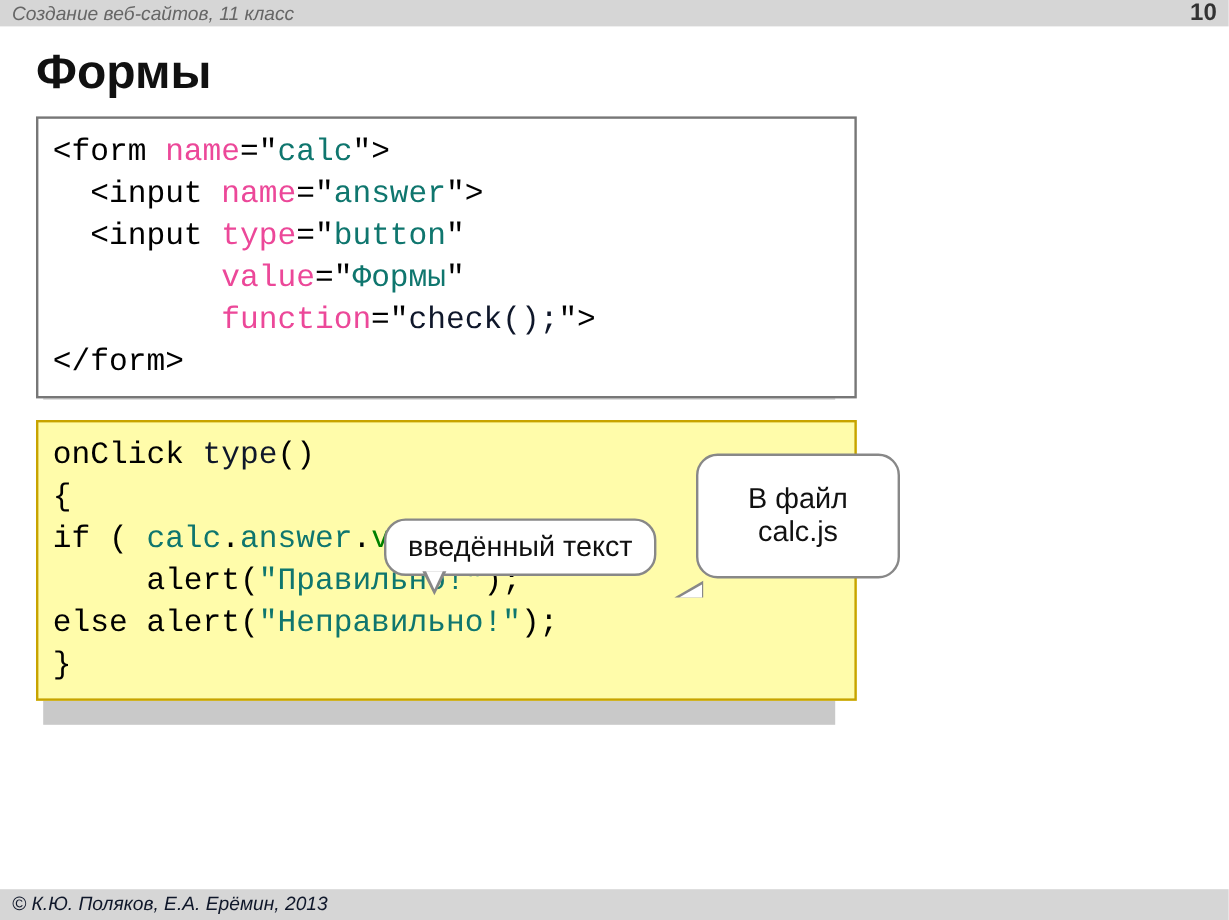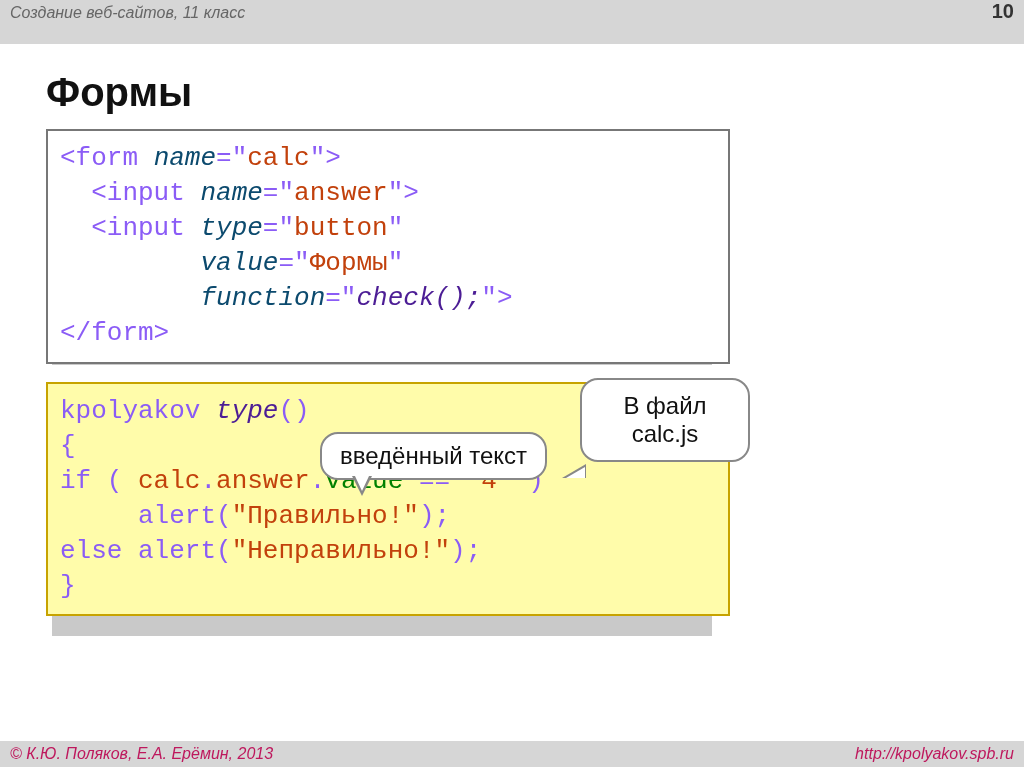--- a/index.html
+++ b/index.html
@@ -6,39 +6,38 @@
   body {
     width: 1024px;
     height: 767px;
     font-family: Arial, Helvetica, sans-serif;
     background: #fff;
     position: relative;
     overflow: hidden;
   }
   .header-bar {
     background: #d6d6d6;
-    height: 44px;
+    height: 22px;
     line-height: 26px;
     padding: 0 10px;
     font-size: 16px;
     color: #666;
     font-style: italic;
     display: flex;
     justify-content: space-between;
   }
   .page-num {
     font-style: normal;
     font-weight: bold;
     color: #333;
     font-size: 20px;
     margin-top: -2px;
   }
   .content {
-    padding: 20px 30px 0 30px;
-    margin-left: 16px;
+    padding: 10px 30px 0 30px;
   }
   h1.title {
     margin: 6px 0 14px 0;
     font-size: 40px;
     font-weight: bold;
     color: #111;
   }
   .code-box-wrap {
     position: relative;
     margin-bottom: 18px;
@@ -54,24 +53,24 @@
     position: relative;
     width: 656px;
     border: 2px solid #777;
     background: #fff;
     padding: 10px 12px 10px 12px;
     font-family: "Courier New", monospace;
     font-size: 26px;
     line-height: 1.35;
     white-space: pre;
   }
-  .color-default { color: #8b5cf6; }
-  .color-blue   { color: #0c4a6e; font-style: italic; }
-  .color-purple { color: #c2410c; }
-  .color-red    { color: #4c1d95; font-style: italic; }
+  .color-default { color: #000000; }
+  .color-blue   { color: #ec4899; }
+  .color-purple { color: #0f766e; }
+  .color-red    { color: #0f172a; }
   .color-green  { color: #008000; }
 
   .subhead {
     font-size: 26px;
     color: #111;
     margin: 4px 0 8px 4px;
   }
 
   .yellow-wrap {
     position: relative;
@@ -95,21 +94,21 @@
     line-height: 1.35;
     white-space: pre;
   }
 
   
   .callout {
     position: absolute;
     background: #fff;
     border: 2px solid #888;
     border-radius: 18px;
-    padding: 12px 18px;
+    padding: 22px 18px;
     font-size: 24px;
     color: #111;
     text-align: center;
   }
   .callout .tail {
     position: absolute;
     width: 0; height: 0;
   }
   .callout-right {
     top: 378px;
@@ -156,21 +155,21 @@
   .mono { font-family: Liberation Sans, sans-serif; }
 
   .footer-bar {
     position: absolute;
     left: 0; bottom: 0;
     width: 1004px;
     height: 26px;
     line-height: 26px;
     padding: 0 10px;
     background: #d6d6d6;
-    color: #be185d;
+    color: #0f172a;
     font-style: italic;
     font-size: 16px;
     display: flex;
     justify-content: space-between;
   }
 </style>
 </head>
 <body>
 
 <div class="header-bar">
@@ -187,21 +186,21 @@
 <span class="color-default">  &lt;input </span><span class="color-blue">name</span><span class="color-default">="</span><span class="color-purple">answer</span><span class="color-default">"&gt;</span>
 <span class="color-default">  &lt;input </span><span class="color-blue">type</span><span class="color-default">="</span><span class="color-purple">button</span><span class="color-default">"</span>
 <span class="color-default">         </span><span class="color-blue">value</span><span class="color-default">="</span><span class="color-purple">Формы</span><span class="color-default">"</span>
 <span class="color-default">         </span><span class="color-blue">function</span><span class="color-default">="</span><span class="color-red">check();</span><span class="color-default">"&gt;</span>
 <span class="color-default">&lt;/form&gt;</span></div>
   </div>
 
 
   <div class="yellow-wrap">
     <div class="yellow-shadow"></div>
-    <div class="yellow-box"><span class="color-default">kpolyakov </span><span class="color-red">type</span><span class="color-default">()</span>
+    <div class="yellow-box"><span class="color-default">onClick </span><span class="color-red">type</span><span class="color-default">()</span>
 <span class="color-default">{</span>
 <span class="color-default">if ( </span><span class="color-purple">calc</span><span class="color-default">.</span><span class="color-purple">answer</span><span class="color-default">.</span><span class="color-green">value</span><span class="color-default"> == </span><span class="color-purple">"4"</span><span class="color-default"> )</span>
 <span class="color-default">     alert(</span><span class="color-purple">"Правильно!"</span><span class="color-default">);</span>
 <span class="color-default">else alert(</span><span class="color-purple">"Неправильно!"</span><span class="color-default">);</span>
 <span class="color-default">}</span></div>
   </div>
 </div>
 
 <div class="callout callout-right">
   <span>В файл</span><br>
@@ -209,14 +208,13 @@
   <div class="tail"></div>
 </div>
 
 <div class="callout callout-inline">
   <span>введённый текст</span>
   <div class="tail"></div>
 </div>
 
 <div class="footer-bar">
   <span>© К.Ю. Поляков, Е.А. Ерёмин, 2013</span>
-  <span>http://kpolyakov.spb.ru</span>
 </div>
 
 </body></html>

